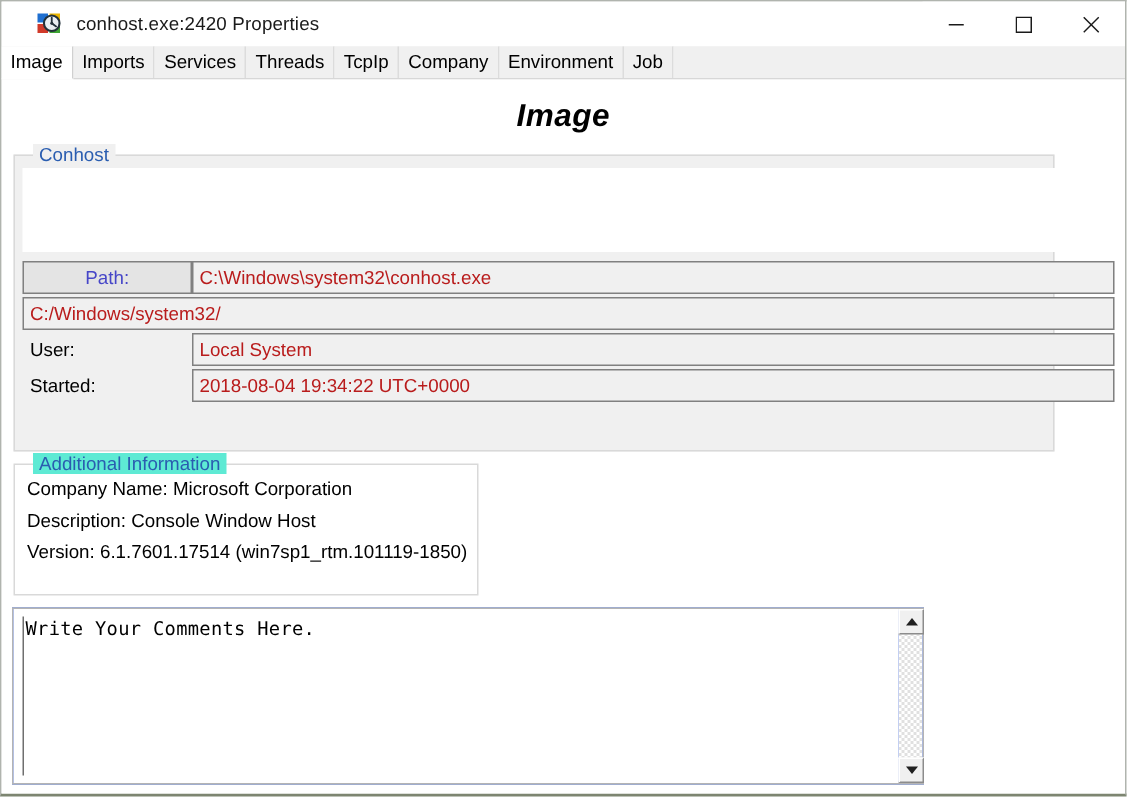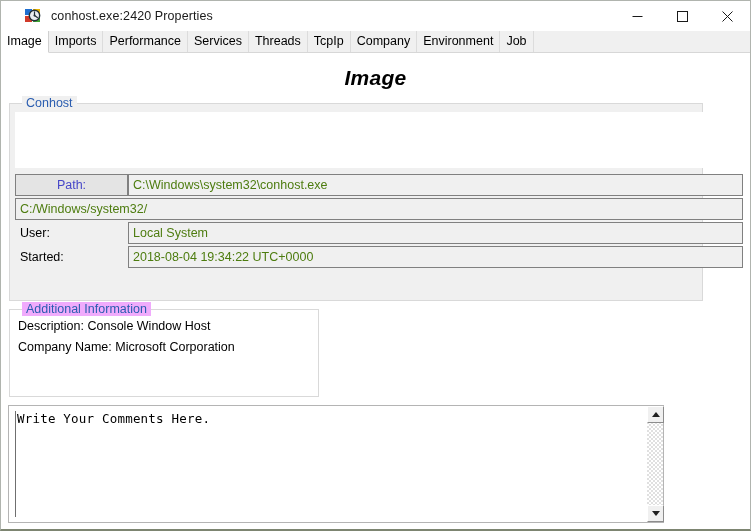--- a/index.html
+++ b/index.html
@@ -123,21 +123,21 @@
   .groupbox {
     position: absolute;
     box-sizing: border-box;
     border: 1px solid #d9d9d9;
     background: #ffffff;
   }
   .groupbox > .gb-legend {
     position: absolute;
     top: -8px;
     left: 12px;
-    background: #f0abfc;
+    background: #5eead4;
     padding: 0 4px;
     font-size: 12.5px;
     color: #2a5db0;
     white-space: nowrap;
   }
   #gb-conhost {
     left: 8px;
     top: 50px;
     width: 694px;
     height: 198px;
@@ -189,21 +189,21 @@
   }
   .field-value {
     flex: 1 1 auto;
     box-sizing: border-box;
     background: #f0f0f0;
     border: 1px solid #808080;
     font-size: 12.5px;
     display: flex;
     align-items: center;
     padding: 0 4px;
-    color: #4d7c0f;
+    color: #b91c1c;
     white-space: nowrap;
     overflow: hidden;
   }
 
   
   #gb-addinfo {
     left: 8px;
     top: 256px;
     width: 310px;
     height: 88px;
@@ -217,21 +217,21 @@
     line-height: 21px;
     white-space: nowrap;
   }
   #addinfo-lines { padding-top: 6px; }
 
   
   #comments-wrap {
     position: absolute;
     left: 7px;
     top: 352px;
-    width: 656px;
+    width: 608px;
     height: 118px;
     box-sizing: border-box;
     border: 1px solid #b4b4b4;
     background: #1d4ed8;
     display: flex;
   }
   #comments-area {
     flex: 1 1 auto;
     position: relative;
     overflow: hidden;
@@ -330,23 +330,20 @@
   </div>
 
   <div id="tabstrip">
     <div class="tab active">
         <span>Image</span>
       </div>
     <div class="tab">
         <span>Imports</span>
       </div>
     <div class="tab">
-        <span>Performance</span>
-      </div>
-    <div class="tab">
         <span>Services</span>
       </div>
     <div class="tab">
         <span>Threads</span>
       </div>
     <div class="tab">
         <span>TcpIp</span>
       </div>
     <div class="tab">
         <span>Company</span>
@@ -390,22 +387,23 @@
           <div class="field-label plain">Started:</div>
           <div class="field-value">2018-08-04 19:34:22 UTC+0000</div>
         </div>
 
       </div>
     </div>
 
     <div class="groupbox" id="gb-addinfo">
       <div class="gb-legend">Additional Information</div>
       <div id="addinfo-lines">
+        <div class="info-line">Company Name: Microsoft Corporation</div>
         <div class="info-line">Description: Console Window Host</div>
-        <div class="info-line">Company Name: Microsoft Corporation</div>
+        <div class="info-line">Version: 6.1.7601.17514 (win7sp1_rtm.101119-1850)</div>
       </div>
     </div>
 
     <div id="comments-wrap">
       <div id="comments-area">
         <div id="comments-caret"></div>
         <div id="comments-text">Write Your Comments Here.</div>
       </div>
       <div id="vscroll">
         <div class="sb-btn">

